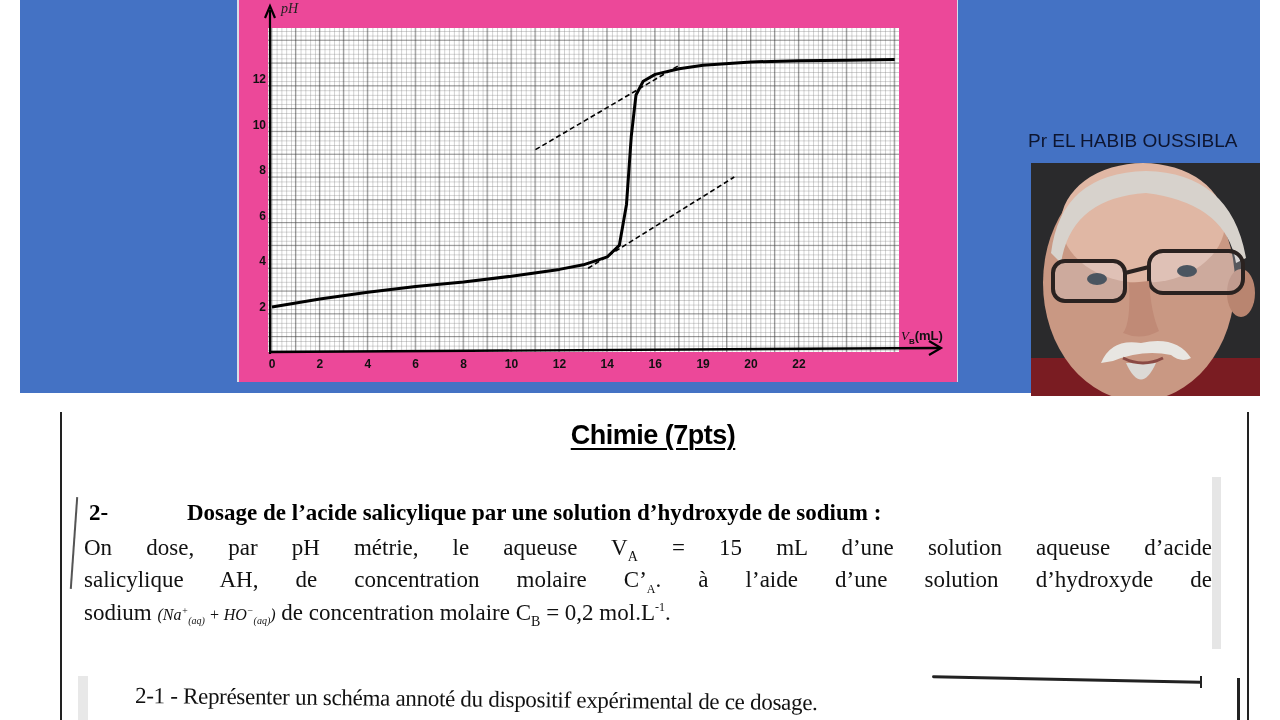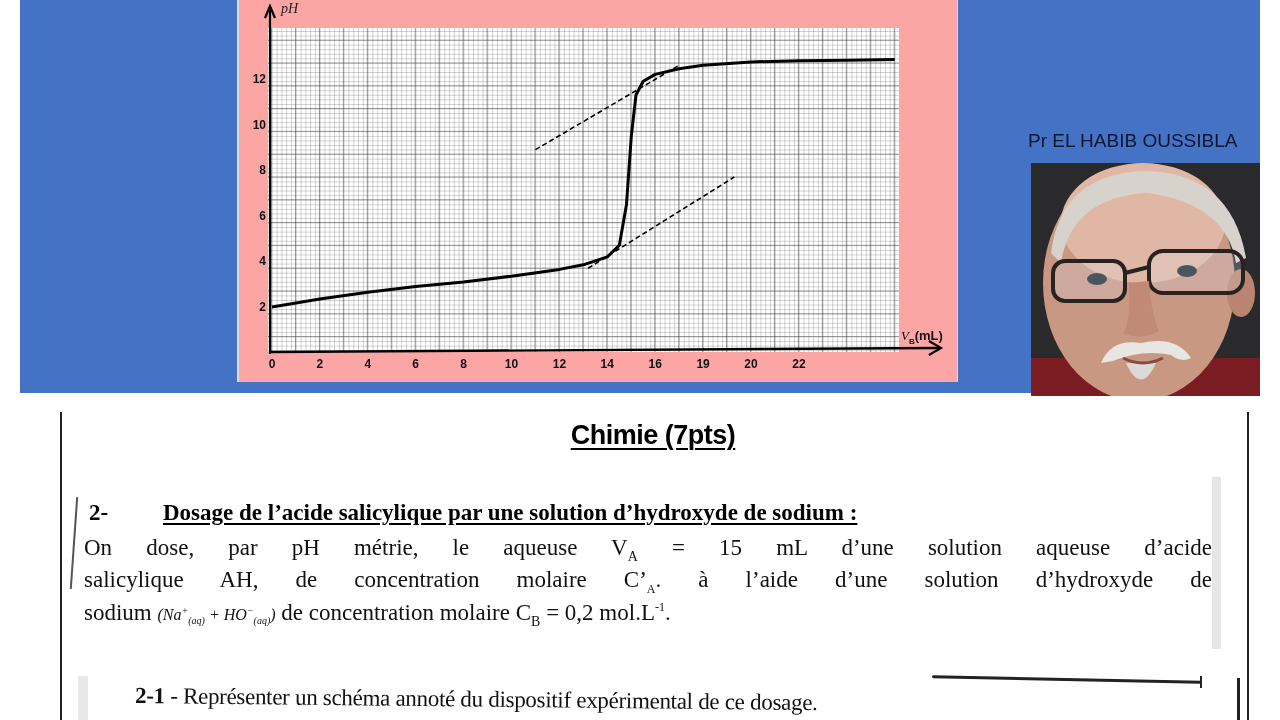--- a/index.html
+++ b/index.html
@@ -7,21 +7,21 @@
     width: 1280px; height: 720px; overflow: hidden; position: relative;
     background: #ffffff;
     font-family: "Liberation Serif", serif;
   }
   .blue-panel {
     position: absolute; left: 20px; top: 0; width: 1240px; height: 393px;
     background: #4472c4;
   }
   .chart-card {
     position: absolute; left: 237px; top: 0; width: 718px; height: 382px;
-    background: #fca5a5;
+    background: #ec4899;
     border-left: 2px solid #d9dde6;
     border-right: 1px solid #d9dde6;
   }
   .chart-card svg { position: absolute; left: 0; top: 0; }
   .author-name {
     position: absolute; left: 1028px; top: 130px; width: 220px;
     font-family: "Liberation Sans", sans-serif; font-size: 19px; color: #0d1530;
     text-align: left; white-space: nowrap;
   }
   .photo {
@@ -44,21 +44,21 @@
   }
   .right-scroll {
     position: absolute; left: 1212px; top: 477px; width: 9px; height: 172px;
     background: #e6e6e6;
   }
   .q-heading {
     position: absolute; left: 89px; top: 500px; width: 1130px;
     font-size: 23px; font-weight: bold; color: #000; white-space: nowrap;
   }
   .q-heading .num { display: inline-block; width: 74px; }
-  .q-heading .title { text-decoration: underline; text-underline-offset: 3px; }
+  .q-heading .title { text-underline-offset: 3px; margin-left: 24px; }
   .para {
     position: absolute; left: 84px; width: 1128px; font-size: 23px; color: #111;
     white-space: nowrap; text-align: justify; text-align-last: justify;
   }
   .para.l3 { text-align-last: left; }
   .chem { font-size: 16px; font-style: italic; }
   .chem sub, .chem sup { font-size: 10px; }
   .sub-q-box {
     position: absolute; left: 72px; top: 676px; width: 1133px; height: 60px;
   }
@@ -67,21 +67,21 @@
     position: absolute; left: 860px; top: 2px; width: 270px; height: 3px;
     background: #222; transform: rotate(1.2deg); border-radius: 2px;
   }
   .sub-q-box .corner { position: absolute; left: 1128px; top: 0; width: 2px; height: 12px; background: #222; }
   .right-double { position: absolute; left: 1237px; top: 678px; width: 3px; height: 50px; background: #222; }
   .sub-q {
     position: absolute; left: 135px; top: 683px; font-size: 23px; color: #111;
     white-space: nowrap; transform: rotate(0.6deg); transform-origin: left center;
     letter-spacing: -0.3px;
   }
-  .sub-q b { font-weight: bold; }
+  .sub-q b { font-weight: normal; }
 </style>
 </head>
 <body>
 
 <div class="blue-panel"></div>
 
 <div class="chart-card">
   <svg id="chart-svg" width="718" height="382" viewBox="0 0 718 382">
     <defs>
       <pattern id="fine" width="4.79" height="4.56" patternUnits="userSpaceOnUse" x="29" y="0">

